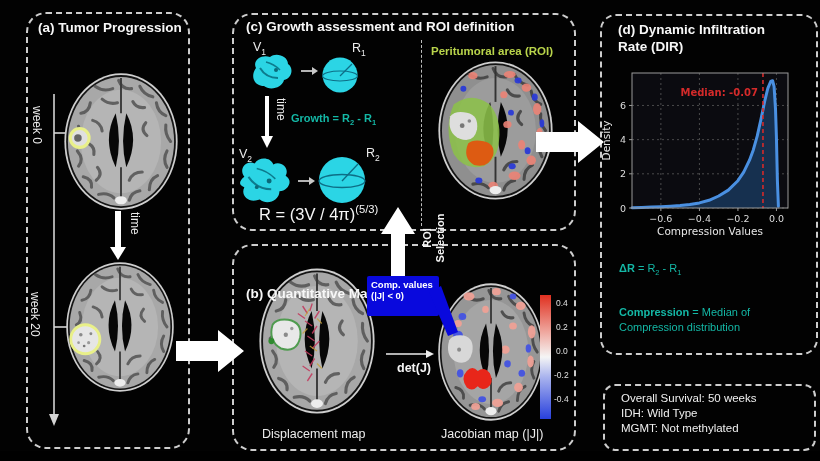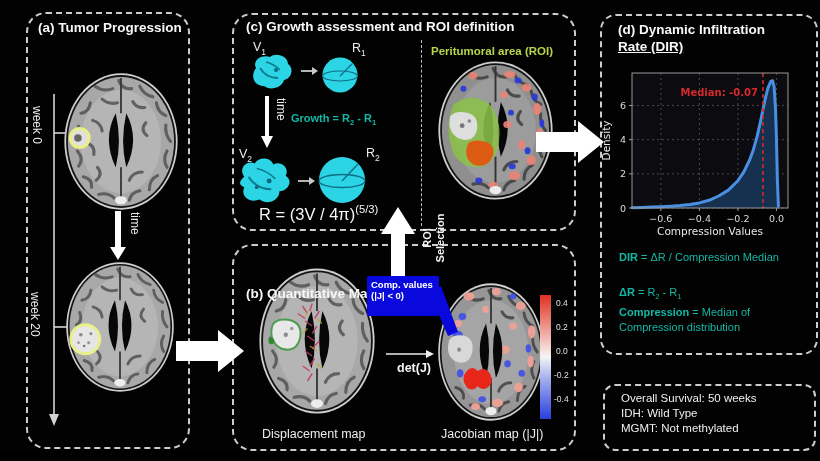--- a/index.html
+++ b/index.html
@@ -384,21 +384,21 @@
   <div class="abs" style="left:540px;top:295px;width:11px;height:124px;
               background:linear-gradient(to bottom,#e03020 0%,#f0b0a8 32%,#f5f5f5 50%,#aab4ee 66%,#2840dd 100%);"></div>
   <div class="abs" style="left:556px;top:298px;font-size:8.5px;color:#e0e0e0;">0.4</div>
   <div class="abs" style="left:556px;top:322px;font-size:8.5px;color:#e0e0e0;">0.2</div>
   <div class="abs" style="left:556px;top:346px;font-size:8.5px;color:#e0e0e0;">0.0</div>
   <div class="abs" style="left:554px;top:370px;font-size:8.5px;color:#e0e0e0;">-0.2</div>
   <div class="abs" style="left:554px;top:394px;font-size:8.5px;color:#e0e0e0;">-0.4</div>
 
   <div class="panel" style="left:600px;top:14px;width:214px;height:337px;border-radius:16px;"></div>
   <div class="abs ptitle" style="left:618px;top:22px;">(d) Dynamic Infiltration</div>
-  <div class="abs ptitle" style="left:618px;top:39px;text-decoration:underline;">Rate  (DIR)</div>
+  <div class="abs ptitle" style="left:618px;top:39px;">Rate  (DIR)</div>
 
   <svg class="abs" id="dist-plot" style="left:600px;top:66px;" width="214" height="178" viewBox="0 0 214 178">
       <rect x="32" y="7" width="156" height="135" fill="#0b0b10"></rect>
       <line x1="60.888888888888886" y1="7" x2="60.888888888888886" y2="142" stroke="#5a5a5a" stroke-width="0.8" stroke-dasharray="2 3"></line>
       <line x1="99.40740740740739" y1="7" x2="99.40740740740739" y2="142" stroke="#5a5a5a" stroke-width="0.8" stroke-dasharray="2 3"></line>
       <line x1="137.92592592592592" y1="7" x2="137.92592592592592" y2="142" stroke="#5a5a5a" stroke-width="0.8" stroke-dasharray="2 3"></line>
       <line x1="176.44444444444443" y1="7" x2="176.44444444444443" y2="142" stroke="#5a5a5a" stroke-width="0.8" stroke-dasharray="2 3"></line>
       <line x1="32" y1="142" x2="188" y2="142" stroke="#5a5a5a" stroke-width="0.8" stroke-dasharray="2 3"></line>
       <line x1="32" y1="107.82278481012659" x2="188" y2="107.82278481012659" stroke="#5a5a5a" stroke-width="0.8" stroke-dasharray="2 3"></line>
       <line x1="32" y1="73.64556962025317" x2="188" y2="73.64556962025317" stroke="#5a5a5a" stroke-width="0.8" stroke-dasharray="2 3"></line>
@@ -421,24 +421,21 @@
       <line x1="29" y1="107.82278481012659" x2="32" y2="107.82278481012659" stroke="#9a9a9a" stroke-width="1"></line>
       <text x="26" y="111.32278481012659" fill="#ddd" text-anchor="end" font-size="9.5" font-family="DejaVu Sans, sans-serif">2</text>
       <line x1="29" y1="73.64556962025317" x2="32" y2="73.64556962025317" stroke="#9a9a9a" stroke-width="1"></line>
       <text x="26" y="77.14556962025317" fill="#ddd" text-anchor="end" font-size="9.5" font-family="DejaVu Sans, sans-serif">4</text>
       <line x1="29" y1="39.46835443037975" x2="32" y2="39.46835443037975" stroke="#9a9a9a" stroke-width="1"></line>
       <text x="26" y="42.96835443037975" fill="#ddd" text-anchor="end" font-size="9.5" font-family="DejaVu Sans, sans-serif">6</text>
       <text x="110" y="169" fill="#e8e8e8" text-anchor="middle" font-size="10.5" font-family="DejaVu Sans, sans-serif">Compression Values</text>
       <text x="10" y="74.5" fill="#e8e8e8" text-anchor="middle" font-size="10.5" font-family="DejaVu Sans, sans-serif" transform="rotate(-90 10 74.5)">Density</text>
     </svg>
 
-  <div class="abs formula" style="left:619px;top:251px;">
-    <b>DIR</b><span> = ΔR / Compression Median</span>
-  </div>
-  <div class="abs formula" style="left:619px;top:286px;">
+  <div class="abs formula" style="left:619px;top:262px;">
     <b>ΔR</b><span> = R</span><sub>2</sub><span> - R</span><sub>1</sub>
   </div>
   <div class="abs formula" style="left:619px;top:305px;width:182px;line-height:1.35;">
     <b>Compression</b><span> = Median of Compression distribution</span>
   </div>
 
   <div class="panel" style="left:603px;top:384px;width:209px;height:63px;border-radius:12px;"></div>
   <div class="abs" style="left:621px;top:391px;font-size:11.5px;line-height:1.32;color:#f0f0f0;z-index:2;">
     <div>Overall Survival: 50 weeks</div>
     <div>IDH: Wild Type</div>

